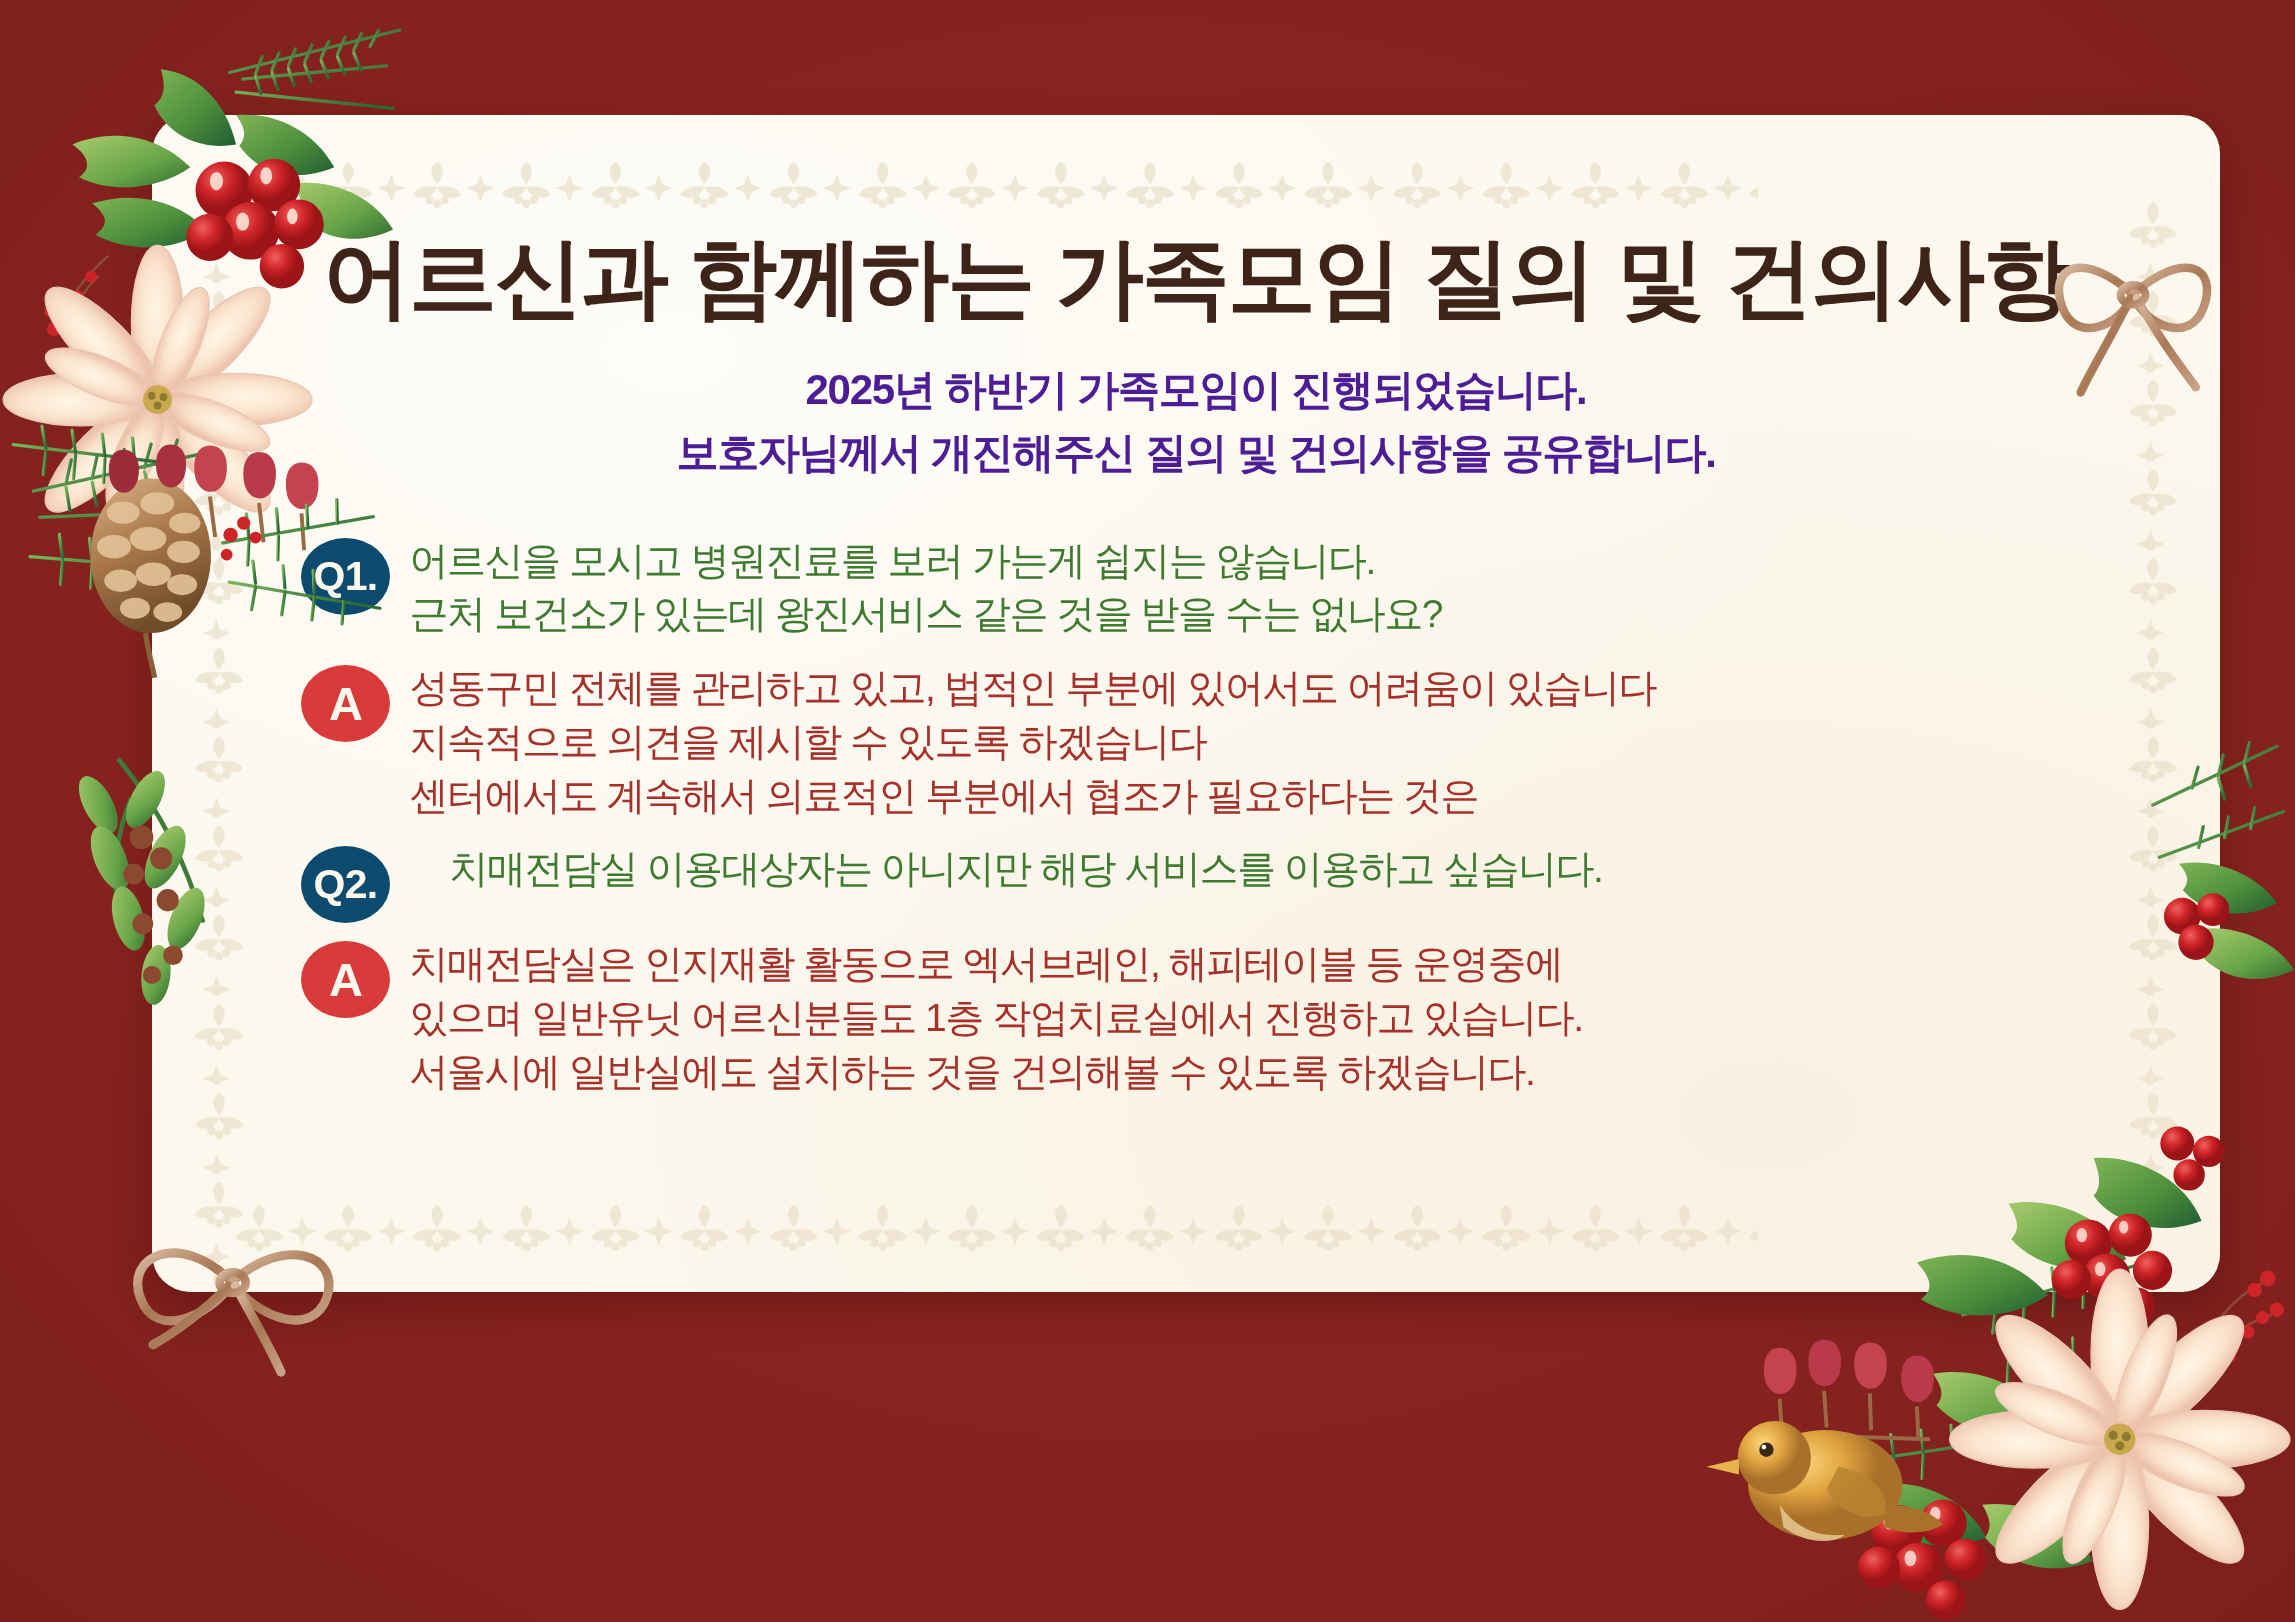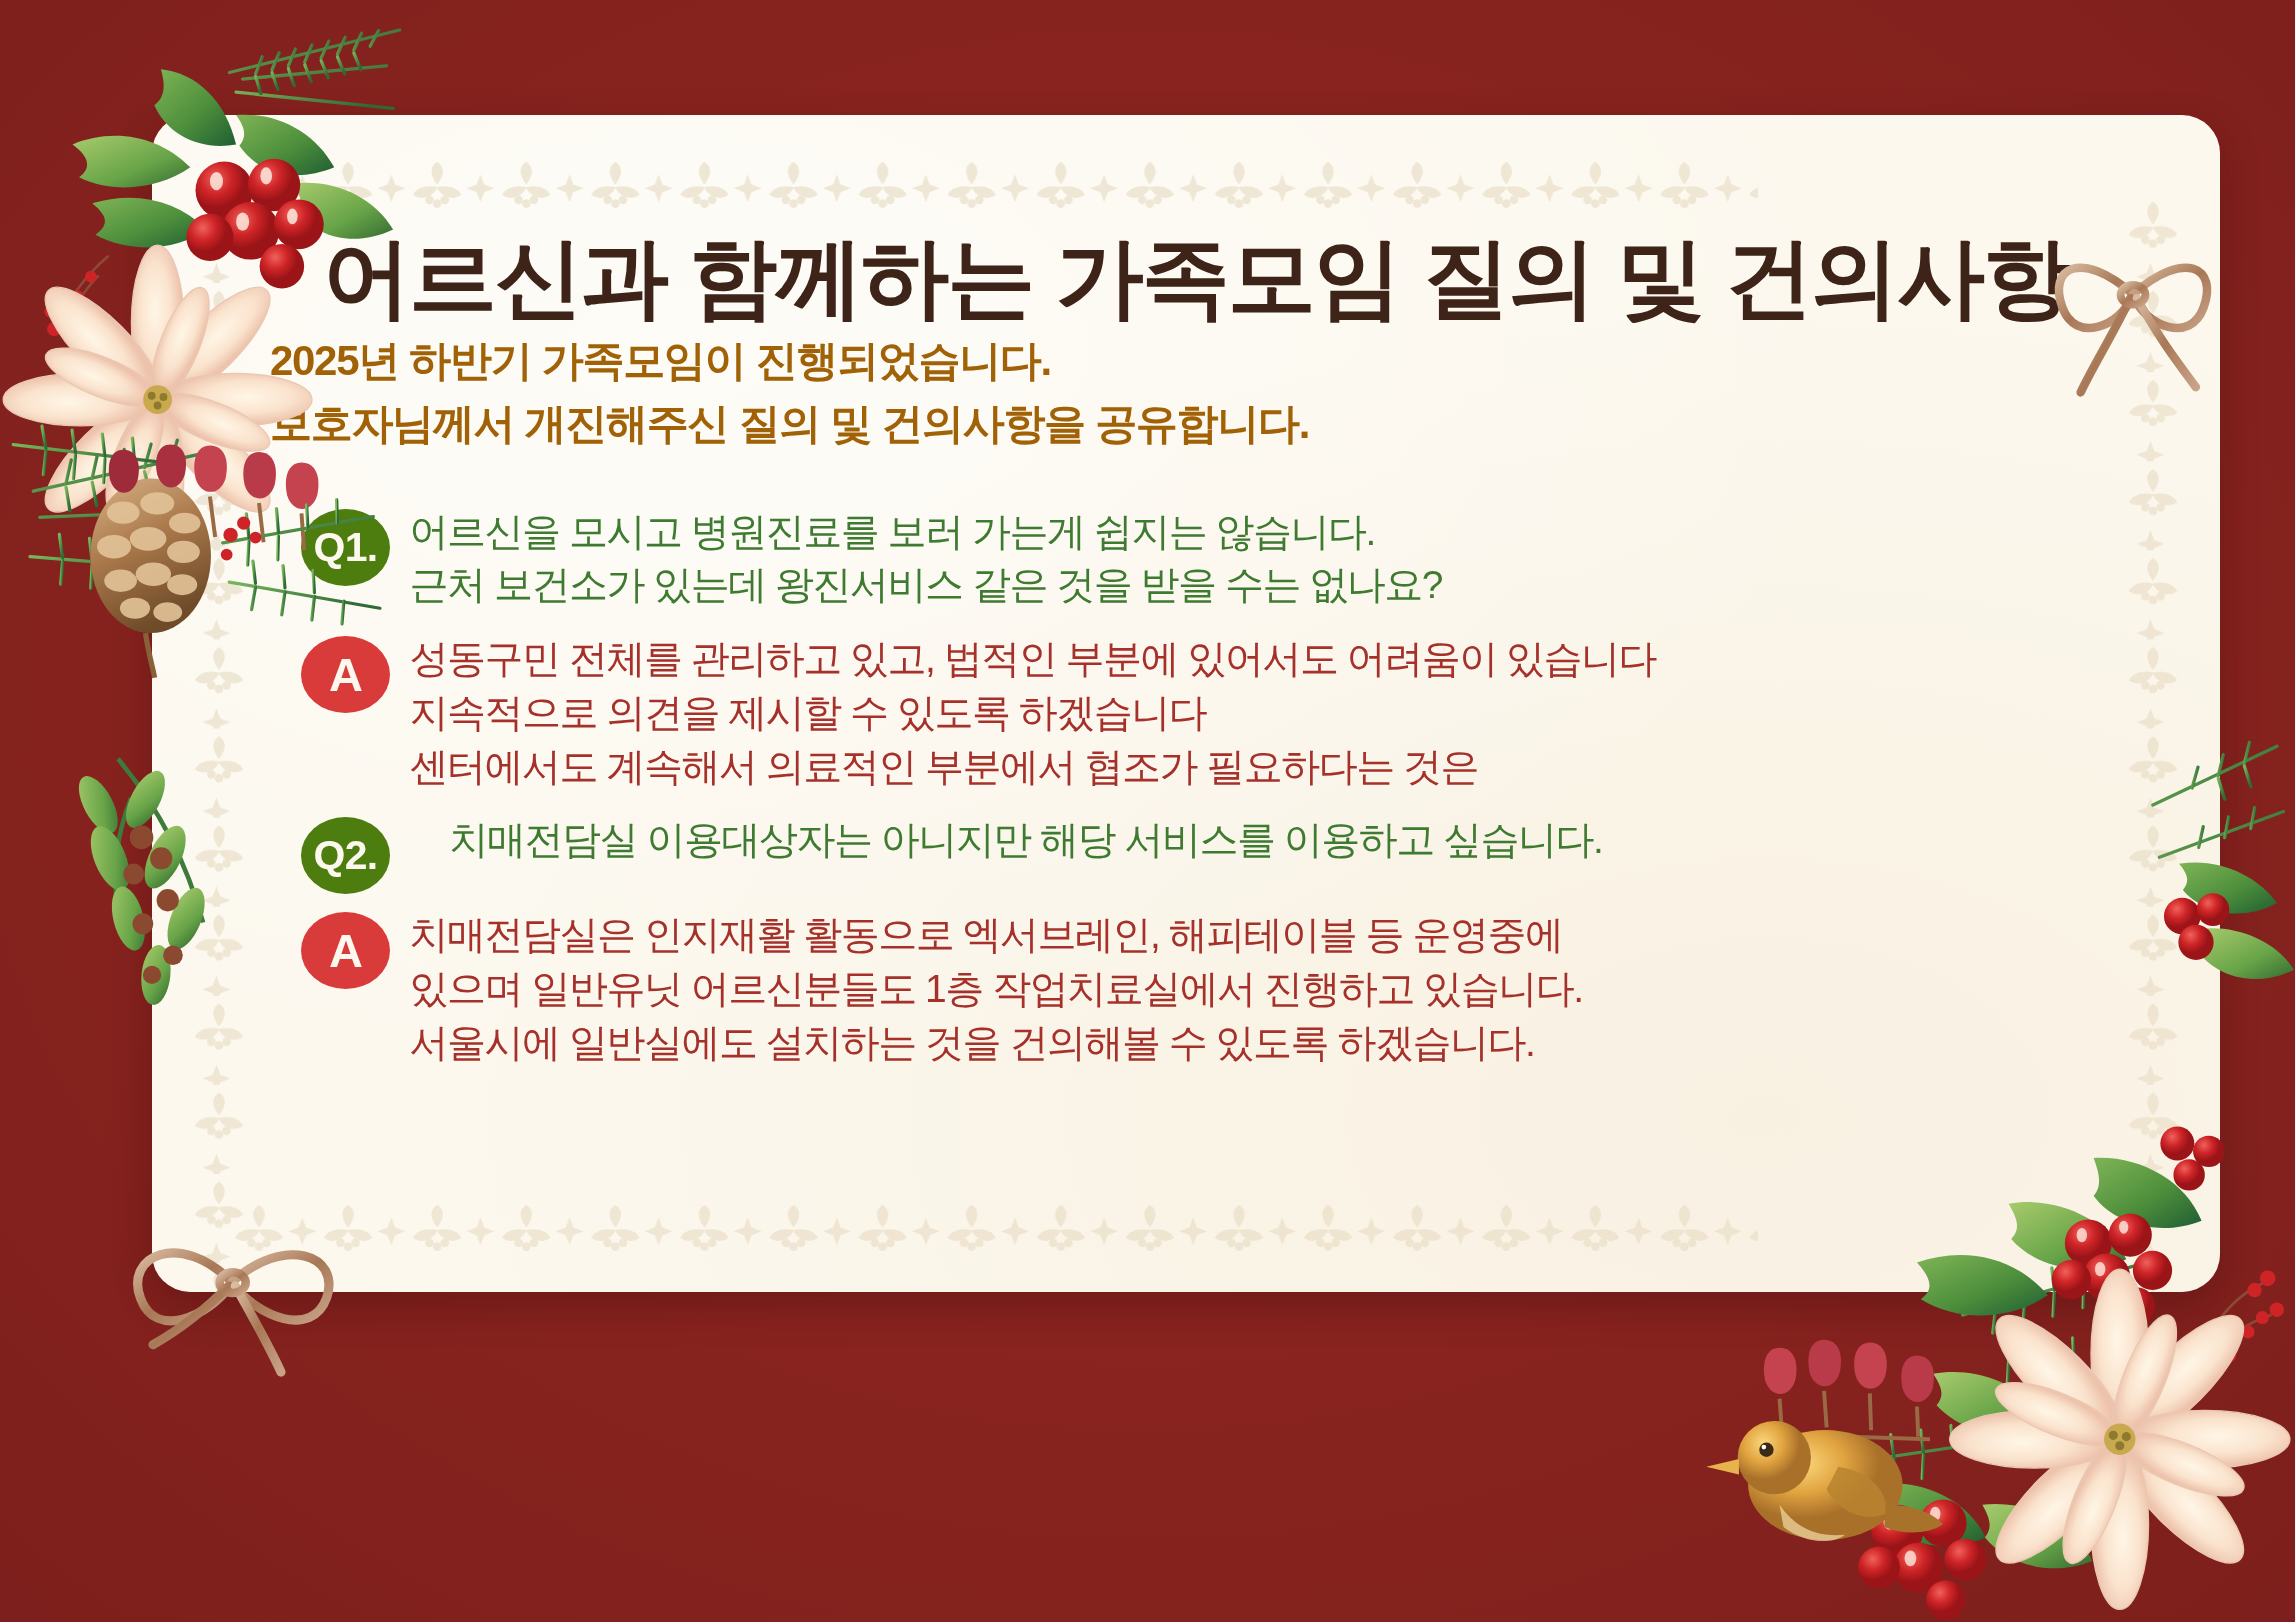--- a/index.html
+++ b/index.html
@@ -53,21 +53,23 @@
     font-size:88px;
     font-weight:900;
     color:#3E2318;
     letter-spacing:-2px;
     text-align:center;
     line-height:1.16;
     white-space:nowrap;
     margin-top:33px;
   }
   #subtitle{
-    color:#a16207;
+    margin-top:29px;
+    text-align:center;
+    color:#4c1d95;
     font-size:42px;
     font-weight:700;
     line-height:1.5;
     letter-spacing:-1.3px;
   }
 
   
   #qa-list{ margin-top:47px; padding-left:31px; }
   .qa-row{ display:flex; align-items:flex-start; margin-bottom:17px; }
   .qa-row.tight{ margin-bottom:11.8px;gap:40px; }
@@ -76,21 +78,21 @@
     flex:0 0 auto;
     width:89px; height:77px;
     border-radius:50%;
     display:flex; align-items:center; justify-content:center;
     color:#FCF8EE;
     font-weight:800;
     letter-spacing:-0.7px;
     margin-right:19.6px;
     margin-top:6.5px;
   }
-  .badge.q{ background:#4d7c0f; font-size:41px; }
+  .badge.q{ background:#0c4a6e; font-size:41px; }
   .badge.a{ background:#D93B3B; font-size:47px; }
 
   .qa-text{ padding-top:2.6px; }
   .qa-text p{
     font-size:39px;
     font-weight:400;
     line-height:1.38;
     letter-spacing:-1.5px;
     white-space:nowrap;
   }

